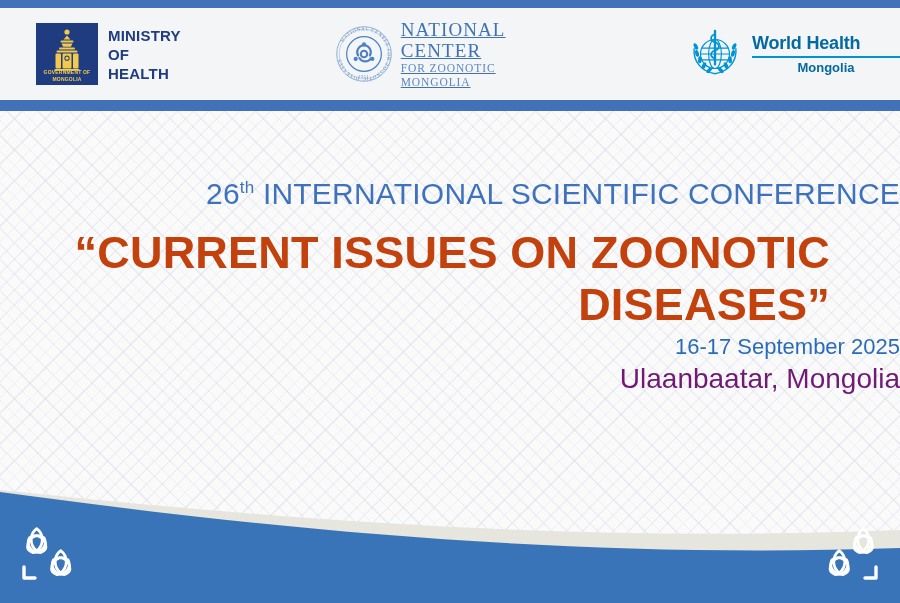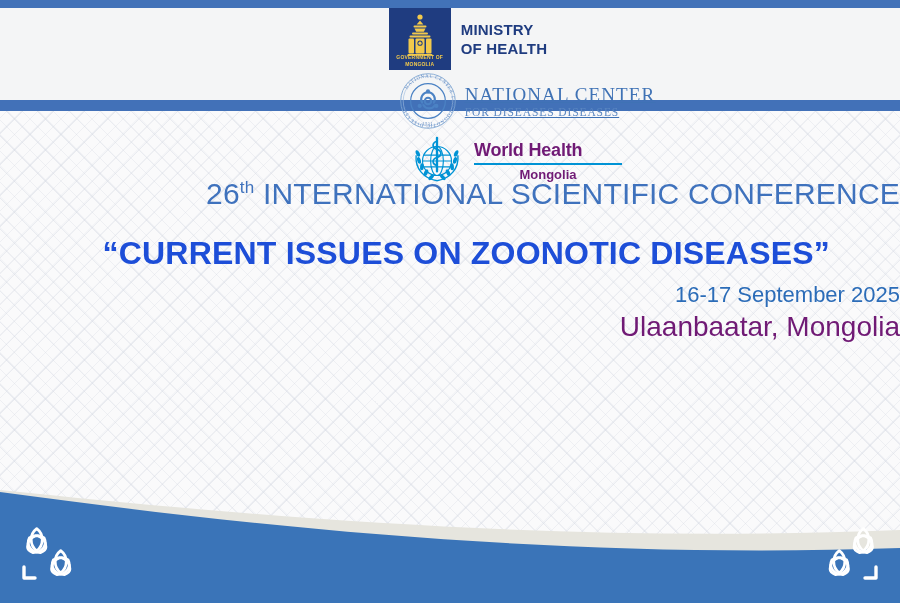--- a/index.html
+++ b/index.html
@@ -57,21 +57,20 @@
   }
 
   
   .logo-row {
     position: absolute;
     left: 0; top: 8px;
     width: 900px;
     height: 92px;
     display: flex;
     align-items: center;
-    flex-direction: column;
   }
   .logo-slot { display: flex; align-items: center; }
   .logo-moh { margin-left: 36px; }
   .logo-ncz { margin-left: 152px; }
   .logo-who { margin-left: 130px; }
 
   
   .moh-emblem {
     width: 62px; height: 62px;
     background: #1f3c80;
@@ -112,21 +111,21 @@
   .ncz-line2 {
     font-family: "Liberation Serif", serif;
     font-size: 11.5px;
     letter-spacing: .9px;
     line-height: 14px;
     color: #5b87c2;
   }
 
   
   .who-emblem { width: 58px; height: 58px; }
-  .who-text { margin-left: 8px; color: #701a75; }
+  .who-text { margin-left: 8px; color: #0369a1; }
   .who-line1, .who-line2 {
     font-size: 18px;
     font-weight: bold;
     line-height: 20px;
     letter-spacing: -.2px;
   }
   .who-rule {
     width: 148px;
     height: 1.5px;
     background: #0093d5;
@@ -154,22 +153,22 @@
     letter-spacing: .2px;
     white-space: nowrap;
   }
   .conf-line sup {
     font-size: 17px;
     vertical-align: super;
     line-height: 0;
   }
   .conf-theme {
     margin-top: 14px;
-    color: #1d4ed8;
-    font-size: 32px;
+    color: #c2410c;
+    font-size: 45px;
     font-weight: bold;
     line-height: 52px;
     letter-spacing: .2px;
     padding: 0 70px;
   }
   .conf-when {
     color: #2b6cb8;
     font-size: 22px;
     line-height: 32px;
   }
@@ -257,21 +256,21 @@
           <g fill="#4b82c4">
             <circle cx="50" cy="34.5" r="3.4"></circle>
             <circle cx="63.4" cy="58" r="3.4"></circle>
             <circle cx="36.6" cy="58" r="3.4"></circle>
           </g>
           <text x="50" y="88" text-anchor="middle" font-family="Liberation Serif, serif" font-size="6.5" fill="#5b87c2" letter-spacing="1">1951</text>
         </svg>
       </div>
       <div class="ncz-text">
         <div class="ncz-line1">NATIONAL CENTER</div>
-        <div class="ncz-line2">FOR DISEASES DISEASES</div>
+        <div class="ncz-line2">FOR ZOONOTIC MONGOLIA</div>
       </div>
     </div>
 
     <div class="logo-slot logo-who">
       <div class="who-emblem">
         <svg width="58" height="58" viewBox="0 0 100 100" aria-hidden="true">
           <g stroke="#0093d5" fill="none" stroke-width="2">
 
             <circle cx="50" cy="50" r="25"></circle>
             <ellipse cx="50" cy="50" rx="11" ry="25"></ellipse>

